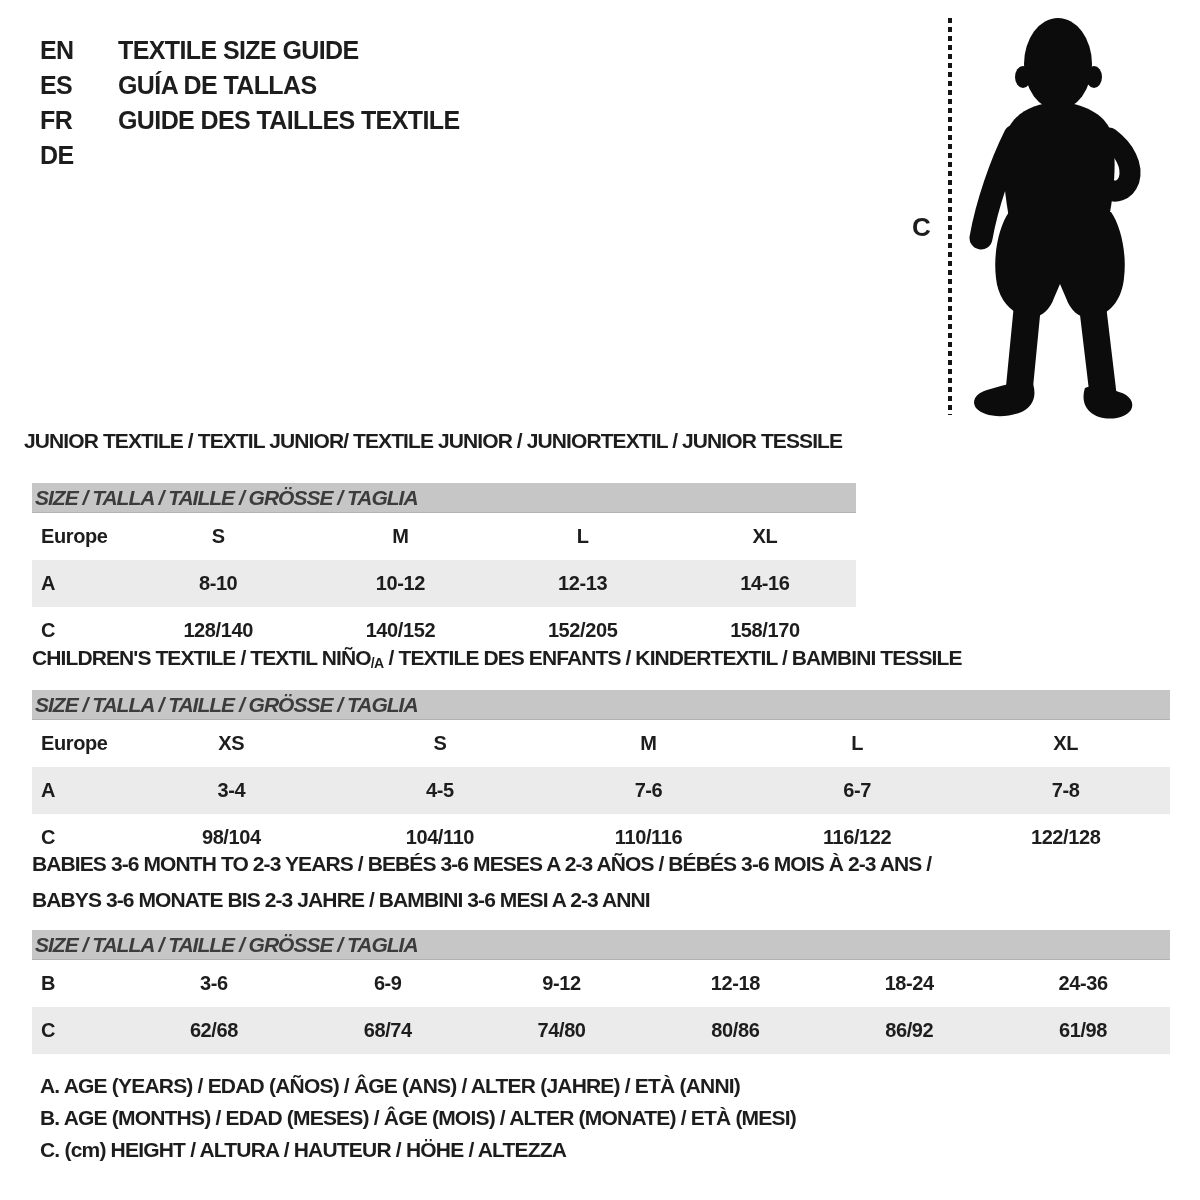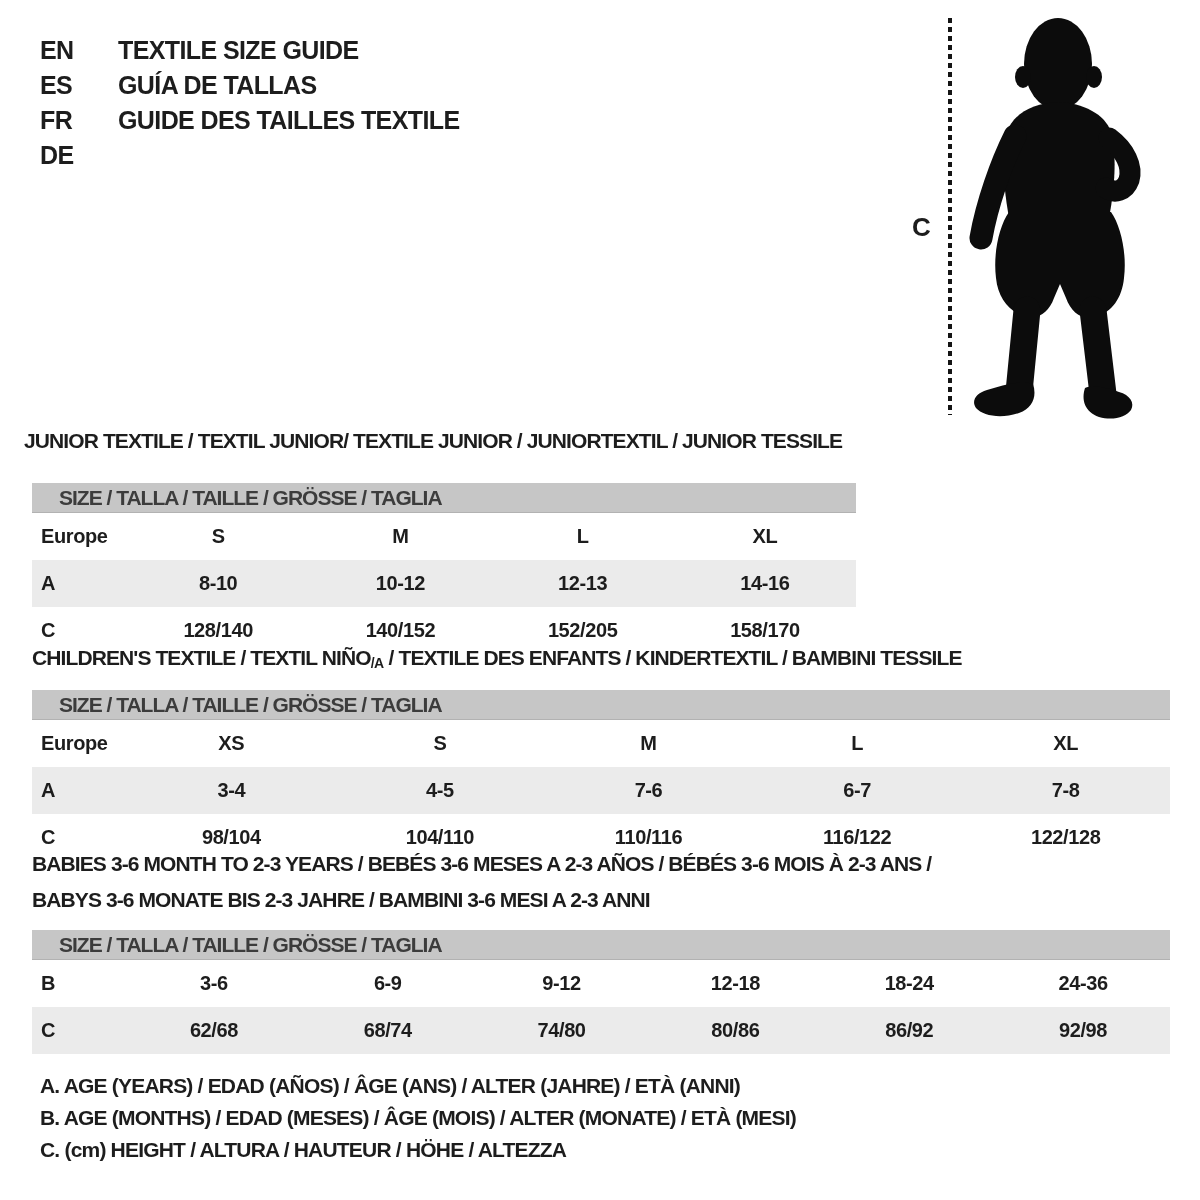--- a/index.html
+++ b/index.html
@@ -23,22 +23,22 @@
   .measure-c{left:912px;top:212px;font-size:26px;}
 
   
   .sec-title{font-size:21px;letter-spacing:-0.9px;white-space:nowrap;}
   .tsub{font-size:14px;vertical-align:-3px;letter-spacing:-0.5px;}
 
   
   .tbl{position:absolute;}
   .bar{
     height:30px;background:#c6c6c6;color:#3c3c3c;
-    display:flex;align-items:center;padding-left:27px;box-sizing:border-box;
-    font-size:21px;letter-spacing:-1px;border-bottom:1px solid #b2b2b2;white-space:nowrap;
+    display:flex;align-items:center;padding-left:3px;box-sizing:border-box;
+    font-size:21px;letter-spacing:-1px;border-bottom:1px solid #b2b2b2;white-space:nowrap;font-style:italic;
   }
   .trow{display:flex;align-items:center;height:47px;font-size:20px;letter-spacing:-0.4px;}
   .trow.alt{background:#ebebeb;}
   .rlabel{flex:0 0 95px;width:95px;padding-left:9px;box-sizing:border-box;text-align:left;}
   .cell{flex:1;text-align:center;}
 
   
   .legend{left:40px;top:1070px;}
   .legend-line{height:32px;display:flex;align-items:center;font-size:21px;letter-spacing:-0.8px;white-space:nowrap;}
 
@@ -162,21 +162,21 @@
     <span class="cell">18-24</span>
     <span class="cell">24-36</span>
   </div>
   <div class="trow alt">
     <span class="rlabel">C</span>
     <span class="cell">62/68</span>
     <span class="cell">68/74</span>
     <span class="cell">74/80</span>
     <span class="cell">80/86</span>
     <span class="cell">86/92</span>
-    <span class="cell">92/98</span>
+    <span class="cell">61/98</span>
   </div>
 </div>
 
 <div class="abs legend">
   <div class="legend-line">A. AGE (YEARS) / EDAD (AÑOS) / ÂGE (ANS) / ALTER (JAHRE) / ETÀ (ANNI)</div>
   <div class="legend-line">B. AGE (MONTHS) / EDAD (MESES) / ÂGE (MOIS) / ALTER (MONATE) / ETÀ (MESI)</div>
   <div class="legend-line">C. (cm) HEIGHT / ALTURA / HAUTEUR / HÖHE / ALTEZZA</div>
 </div>
 
 </body></html>

